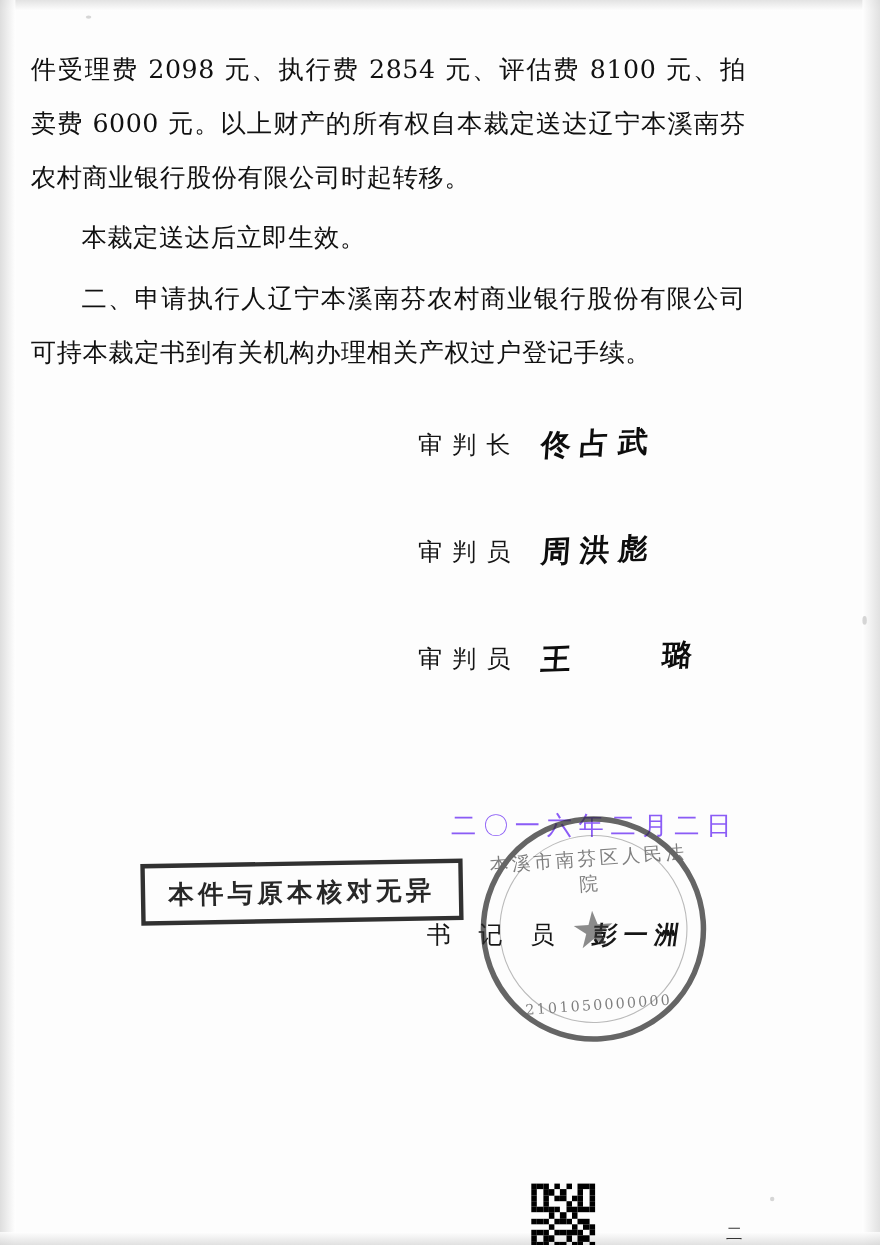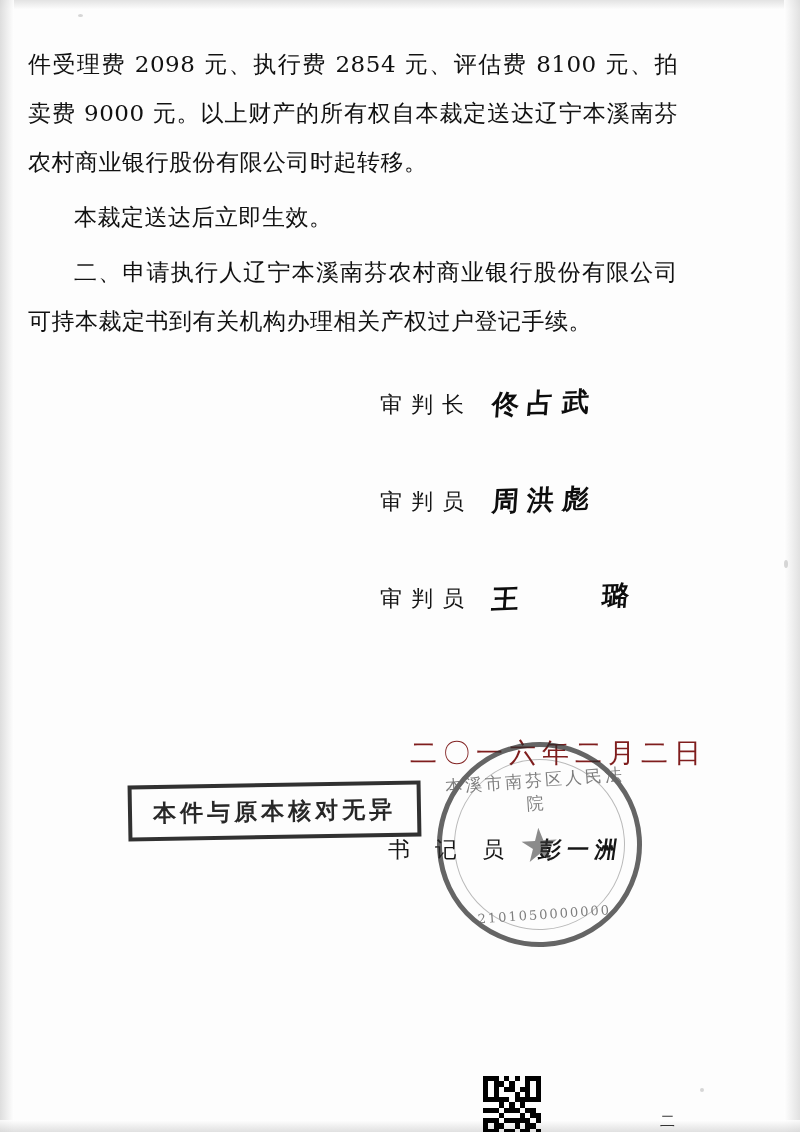--- a/index.html
+++ b/index.html
@@ -93,23 +93,23 @@
     transform: skewX(-6deg) rotate(-2deg);
   }
   .sig-name.wide {
     letter-spacing: 28px;
   }
   .date-line {
     position: absolute;
     left: 410px;
     top: 735px;
     font-family: Liberation Sans, sans-serif;
-    font-size: 27px;
+    font-size: 23px;
     letter-spacing: 6px;
-    color: #7f1d1d;
+    color: #8b5cf6;
   }
   .clerk-line {
     position: absolute;
     left: 388px;
     top: 835px;
     font-family: "DejaVu Serif", "Liberation Serif", serif;
     font-size: 22px;
     letter-spacing: 9px;
     color: #161616;
   }
@@ -229,21 +229,21 @@
   <div class="scan-edge-top"></div>
   <div class="scan-edge-left"></div>
   <div class="scan-edge-right"></div>
   <div class="scan-edge-bottom"></div>
 
   <div class="speck" style="left:78px;top:14px;width:5px;height:3px;"></div>
   <div class="speck" style="left:784px;top:560px;width:4px;height:8px;"></div>
   <div class="speck" style="left:700px;top:1088px;width:4px;height:4px;"></div>
 
   <div class="body-text">
-    <p class="para">件受理费 2098 元、执行费 2854 元、评估费 8100 元、拍卖费 9000 元。以上财产的所有权自本裁定送达辽宁本溪南芬农村商业银行股份有限公司时起转移。</p>
+    <p class="para">件受理费 2098 元、执行费 2854 元、评估费 8100 元、拍卖费 6000 元。以上财产的所有权自本裁定送达辽宁本溪南芬农村商业银行股份有限公司时起转移。</p>
     <p class="para indent">本裁定送达后立即生效。</p>
     <p class="para indent">二、申请执行人辽宁本溪南芬农村商业银行股份有限公司可持本裁定书到有关机构办理相关产权过户登记手续。</p>
   </div>
 
   <div class="sig-block">
     <div class="sig-row">
       <span class="sig-label">审判长</span>
       <span class="sig-name">佟占武</span>
     </div>
     <div class="sig-row">

